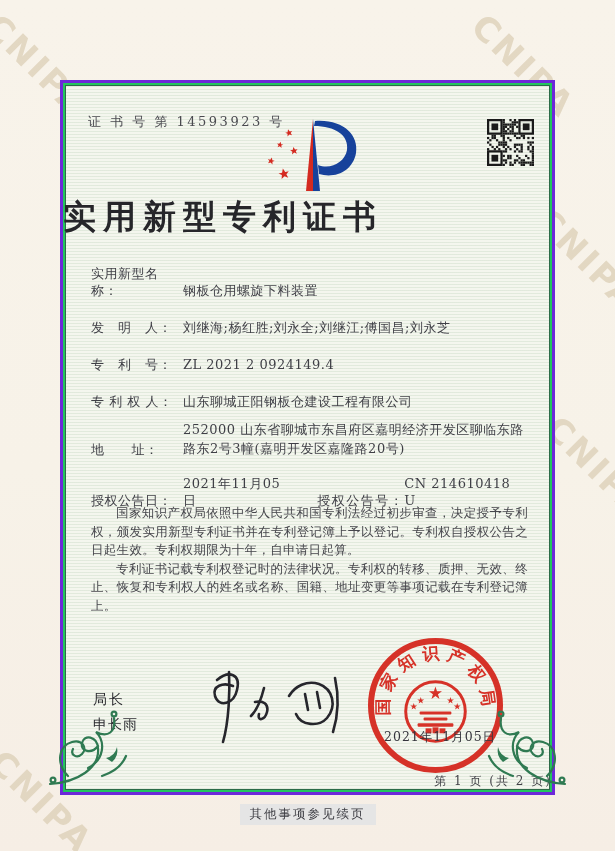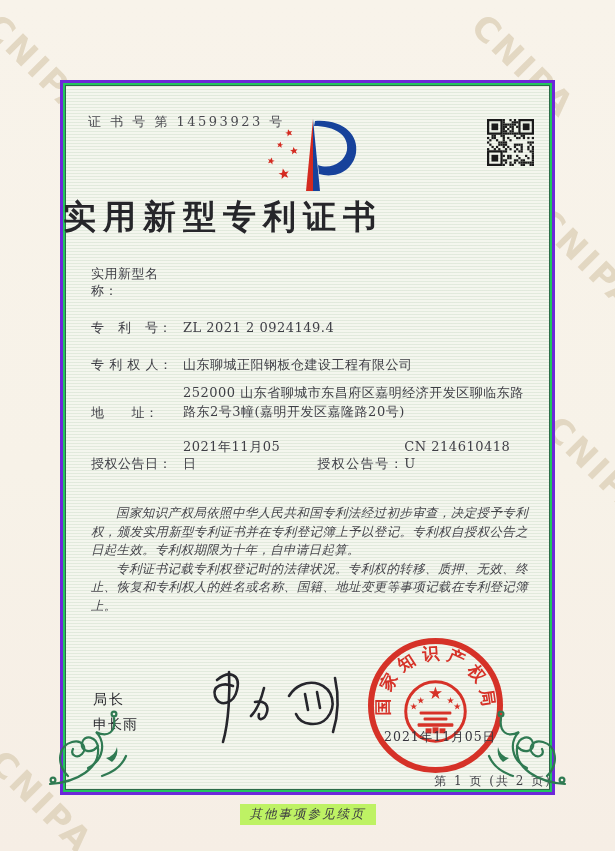--- a/index.html
+++ b/index.html
@@ -23,38 +23,38 @@
   .fields{position:absolute;left:28px;top:182px;width:435px;font-size:13px;color:#3f3f46;}
   .frow{display:flex;align-items:flex-end;line-height:17px;margin-bottom:20px;}
   .flabel{display:inline-block;width:92px;flex:0 0 92px;letter-spacing:.5px;}
   .fvalue{letter-spacing:.5px;}
   .frow-patentee{margin-bottom:10px;}
   .frow-address{margin-bottom:17px;}
   .frow-address .fvalue{line-height:19px;}
   .frow-grant{margin-bottom:0;position:relative;}
   .flabel2{width:auto;flex:0 0 auto;margin-left:24px;letter-spacing:1.5px;}
   .legal{position:absolute;left:28px;top:421px;width:437px;font-size:12.5px;
-         line-height:18.5px;color:#46464c;text-align:justify;font-style:italic;}
+         line-height:18.5px;color:#46464c;text-align:justify;}
   .legal p{margin:0;text-indent:2em;letter-spacing:.3px;}
   .sig-title{position:absolute;left:30px;top:608px;font-size:14px;color:#2b2b30;
              font-family:"DejaVu Sans","Liberation Sans",sans-serif;letter-spacing:2px;}
   .sig-name{position:absolute;left:30px;top:633px;font-size:14px;color:#2b2b30;
             font-family:Liberation Sans, sans-serif;letter-spacing:1px;}
   .sig-hand{position:absolute;left:126px;top:583px;width:162px;height:86px;}
   .seal{position:absolute;left:303px;top:553px;width:139px;height:139px;opacity:.95;}
   .seal-date{position:absolute;left:321px;top:646px;font-size:12.5px;color:#34343c;
              letter-spacing:1px;white-space:nowrap;}
   .pageinfo{position:absolute;left:0;top:690px;width:100%;text-align:right;
             font-size:12px;letter-spacing:2px;color:#3f3f45;}
   .corner{position:absolute;width:100px;height:100px;pointer-events:none;}
   .corner-left{left:44px;top:696px;}
   .corner-right{left:471px;top:696px;transform:scaleX(-1);}
   .note{position:absolute;left:50%;top:804px;transform:translateX(-50%);
-        font-size:12.5px;letter-spacing:2px;color:#3c3c42;font-style:italic;
-        background:#bef264;padding:2px 10px;white-space:nowrap;}
+        font-size:12.5px;letter-spacing:2px;color:#3c3c42;
+        background:#e5e5e5;padding:2px 10px;white-space:nowrap;}
 </style>
 </head>
 <body>
 
 <span class="wm" style="left:6px;top:6px;">CNIPA</span>
 <span class="wm" style="left:492px;top:6px;">CNIPA</span>
 <span class="wm" style="left:556px;top:200px;">CNIPA</span>
 <span class="wm wm-light" style="left:338px;top:252px;">CNIPA</span>
 <span class="wm wm-light" style="left:150px;top:496px;">CNIPA</span>
 <span class="wm" style="left:566px;top:408px;">CNIPA</span>
@@ -225,20 +225,25 @@
       <use href="#st" transform="translate(20,48) scale(0.37) rotate(14)"></use>
       <use href="#st" transform="translate(33,61) scale(0.55) rotate(-12)"></use>
     </g>
   </svg>
 
   <div class="title">实用新型专利证书</div>
 
   <div class="fields">
     <div class="frow">
       <span class="flabel">实用新型名称：</span>
+      <span class="fvalue">钢板仓用螺旋下料装置</span>
+    </div>
+    <div class="frow">
+      <span class="flabel">发　明　人：</span>
+      <span class="fvalue">刘继海;杨红胜;刘永全;刘继江;傅国昌;刘永芝</span>
     </div>
     <div class="frow">
       <span class="flabel">专　利　号：</span>
       <span class="fvalue">ZL 2021 2 0924149.4</span>
     </div>
     <div class="frow frow-patentee">
       <span class="flabel">专 利 权 人：</span>
       <span class="fvalue">山东聊城正阳钢板仓建设工程有限公司</span>
     </div>
     <div class="frow frow-address">

